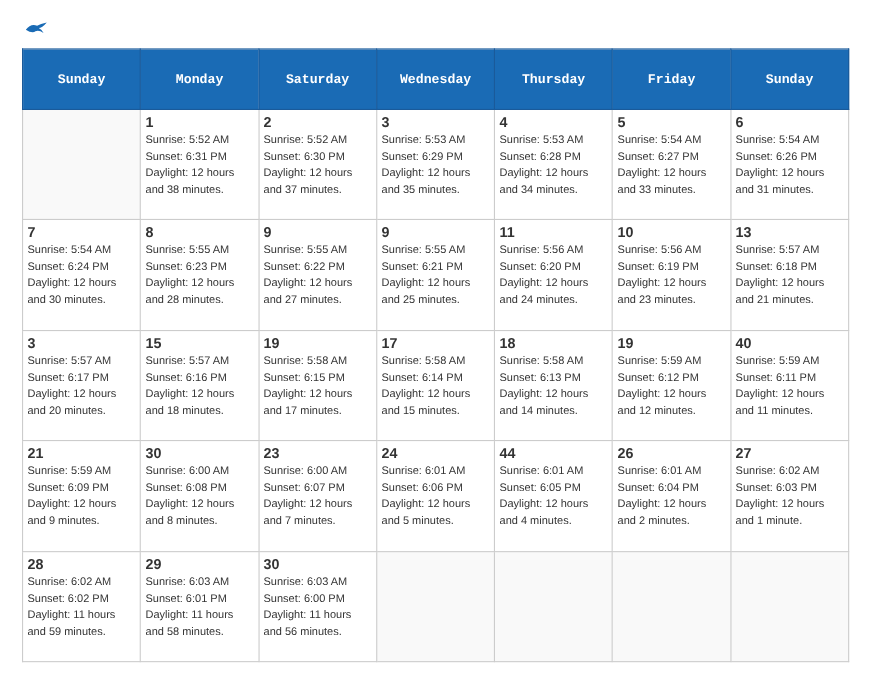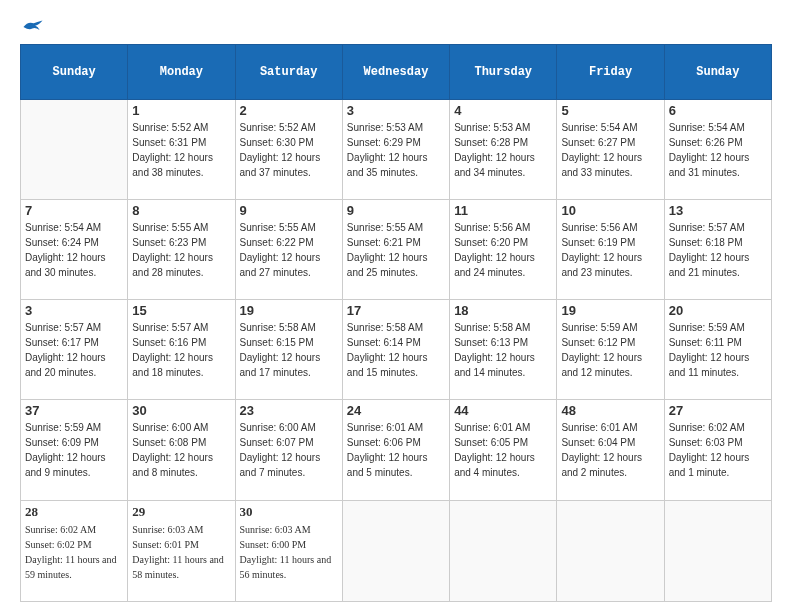--- a/index.html
+++ b/index.html
@@ -88,21 +88,21 @@
       display: block;
       margin-bottom: 2px;
     }
     .day-detail {
       font-size: 10px;
       color: #333;
       line-height: 1.5;
     }
     .empty { background: #f9f9f9; }
     .week-row td { height: 82px; }
-    .last-row td { height: 72px; font-family: Liberation Serif, serif; }
+    .last-row td { height: 72px; }
   </style>
 </head>
 <body>
 
 <div class="page">
   <div class="header">
     <div class="logo">
       <div class="logo-text">
         <span class="logo-general"></span>
         <svg class="logo-bird" viewBox="0 0 30 20" fill="#1a6bb5">
@@ -206,47 +206,47 @@
           </td>
           <td>
             <span class="day-num">18</span>
             <div class="day-detail">Sunrise: 5:58 AM<br>Sunset: 6:13 PM<br>Daylight: 12 hours and 14 minutes.</div>
           </td>
           <td>
             <span class="day-num">19</span>
             <div class="day-detail">Sunrise: 5:59 AM<br>Sunset: 6:12 PM<br>Daylight: 12 hours and 12 minutes.</div>
           </td>
           <td>
-            <span class="day-num">20</span>
+            <span class="day-num">40</span>
             <div class="day-detail">Sunrise: 5:59 AM<br>Sunset: 6:11 PM<br>Daylight: 12 hours and 11 minutes.</div>
           </td>
         </tr>
         <tr class="week-row">
           <td>
-            <span class="day-num">37</span>
+            <span class="day-num">21</span>
             <div class="day-detail">Sunrise: 5:59 AM<br>Sunset: 6:09 PM<br>Daylight: 12 hours and 9 minutes.</div>
           </td>
           <td>
             <span class="day-num">30</span>
             <div class="day-detail">Sunrise: 6:00 AM<br>Sunset: 6:08 PM<br>Daylight: 12 hours and 8 minutes.</div>
           </td>
           <td>
             <span class="day-num">23</span>
             <div class="day-detail">Sunrise: 6:00 AM<br>Sunset: 6:07 PM<br>Daylight: 12 hours and 7 minutes.</div>
           </td>
           <td>
             <span class="day-num">24</span>
             <div class="day-detail">Sunrise: 6:01 AM<br>Sunset: 6:06 PM<br>Daylight: 12 hours and 5 minutes.</div>
           </td>
           <td>
             <span class="day-num">44</span>
             <div class="day-detail">Sunrise: 6:01 AM<br>Sunset: 6:05 PM<br>Daylight: 12 hours and 4 minutes.</div>
           </td>
           <td>
-            <span class="day-num">48</span>
+            <span class="day-num">26</span>
             <div class="day-detail">Sunrise: 6:01 AM<br>Sunset: 6:04 PM<br>Daylight: 12 hours and 2 minutes.</div>
           </td>
           <td>
             <span class="day-num">27</span>
             <div class="day-detail">Sunrise: 6:02 AM<br>Sunset: 6:03 PM<br>Daylight: 12 hours and 1 minute.</div>
           </td>
         </tr>
         <tr class="last-row">
           <td>
             <span class="day-num">28</span>

